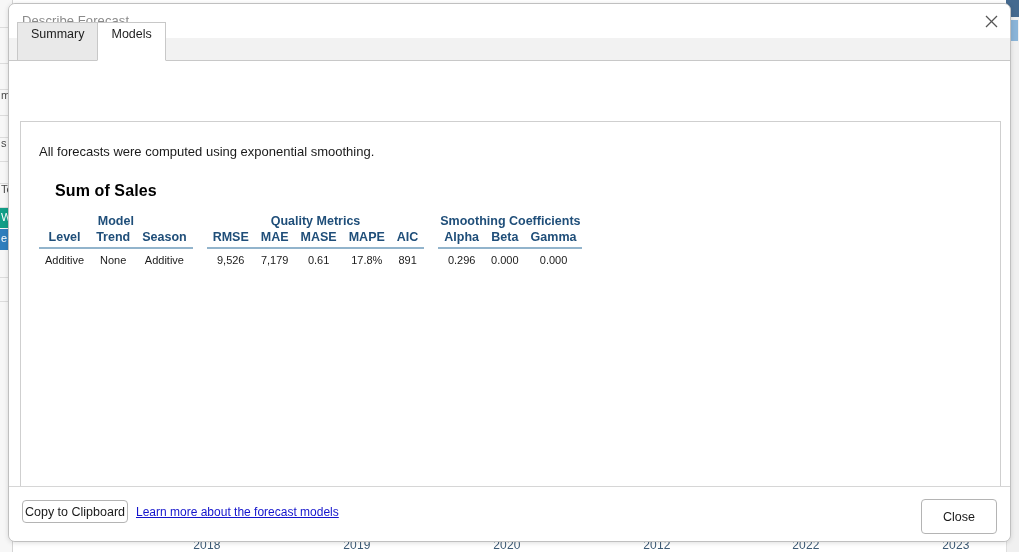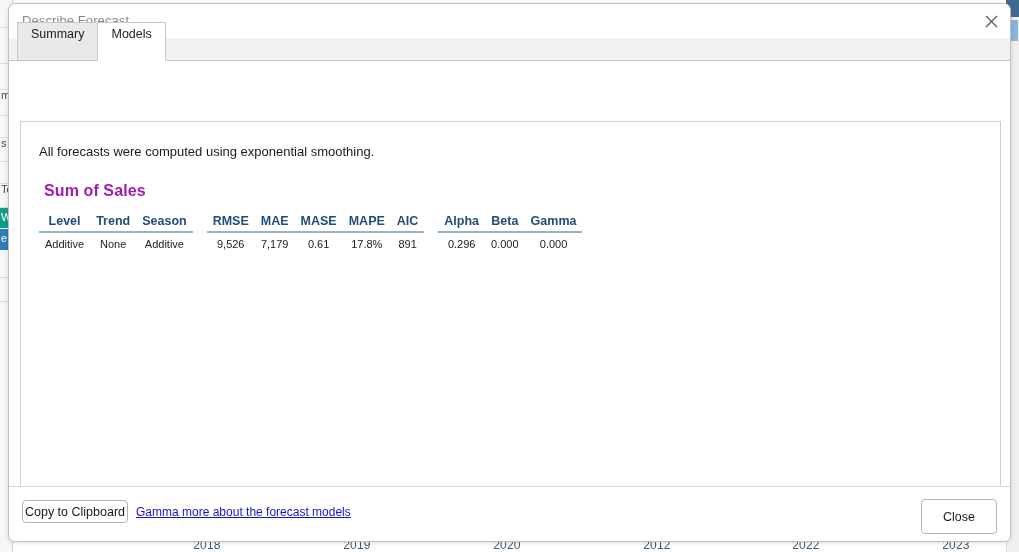--- a/index.html
+++ b/index.html
@@ -209,22 +209,22 @@
 
   .intro-line {
     font-size: 13px;
     color: #1a1a1a;
     margin: 8px 0 22px 0;
     line-height: 1.2;
   }
   .measure-title {
     font-size: 16px;
     font-weight: bold;
-    color: #a21caf;
-    margin: 0 0 14px 5px;
+    color: #000000;
+    margin: 0 0 14px 16px;
     letter-spacing: .1px;
   }
 
   
   table.metrics {
     border-collapse: collapse;
     font-size: 12.5px;
     color: #173a5e;
   }
   table.metrics td, table.metrics th {
@@ -361,20 +361,27 @@
   <div class="dialog-body">
     <div class="content-panel">
       <div class="content-inner">
 
         <p class="intro-line">All forecasts were computed using exponential smoothing.</p>
 
         <h2 class="measure-title">Sum of Sales</h2>
 
         <table class="metrics">
           <tbody>
+            <tr>
+              <td class="grp-head" colspan="3">Model</td>
+              <td class="gap-cell"></td>
+              <td class="grp-head" colspan="5">Quality Metrics</td>
+              <td class="gap-cell"></td>
+              <td class="grp-head" colspan="3">Smoothing Coefficients</td>
+            </tr>
 
             <tr>
               <td class="col-head">Level</td>
               <td class="col-head">Trend</td>
               <td class="col-head">Season</td>
               <td class="gap-cell"></td>
               <td class="col-head">RMSE</td>
               <td class="col-head">MAE</td>
               <td class="col-head">MASE</td>
               <td class="col-head">MAPE</td>
@@ -416,17 +423,17 @@
             </tr>
           </tbody>
         </table>
 
       </div>
     </div>
   </div>
 
   <div class="footer">
     <button class="btn" id="copy-btn">Copy to Clipboard</button>
-    <a class="footer-link">Gamma more about the forecast models</a>
+    <a class="footer-link">Learn more about the forecast models</a>
     <button class="btn" id="close-btn">Close</button>
   </div>
 
 </div>
 
 </body></html>

